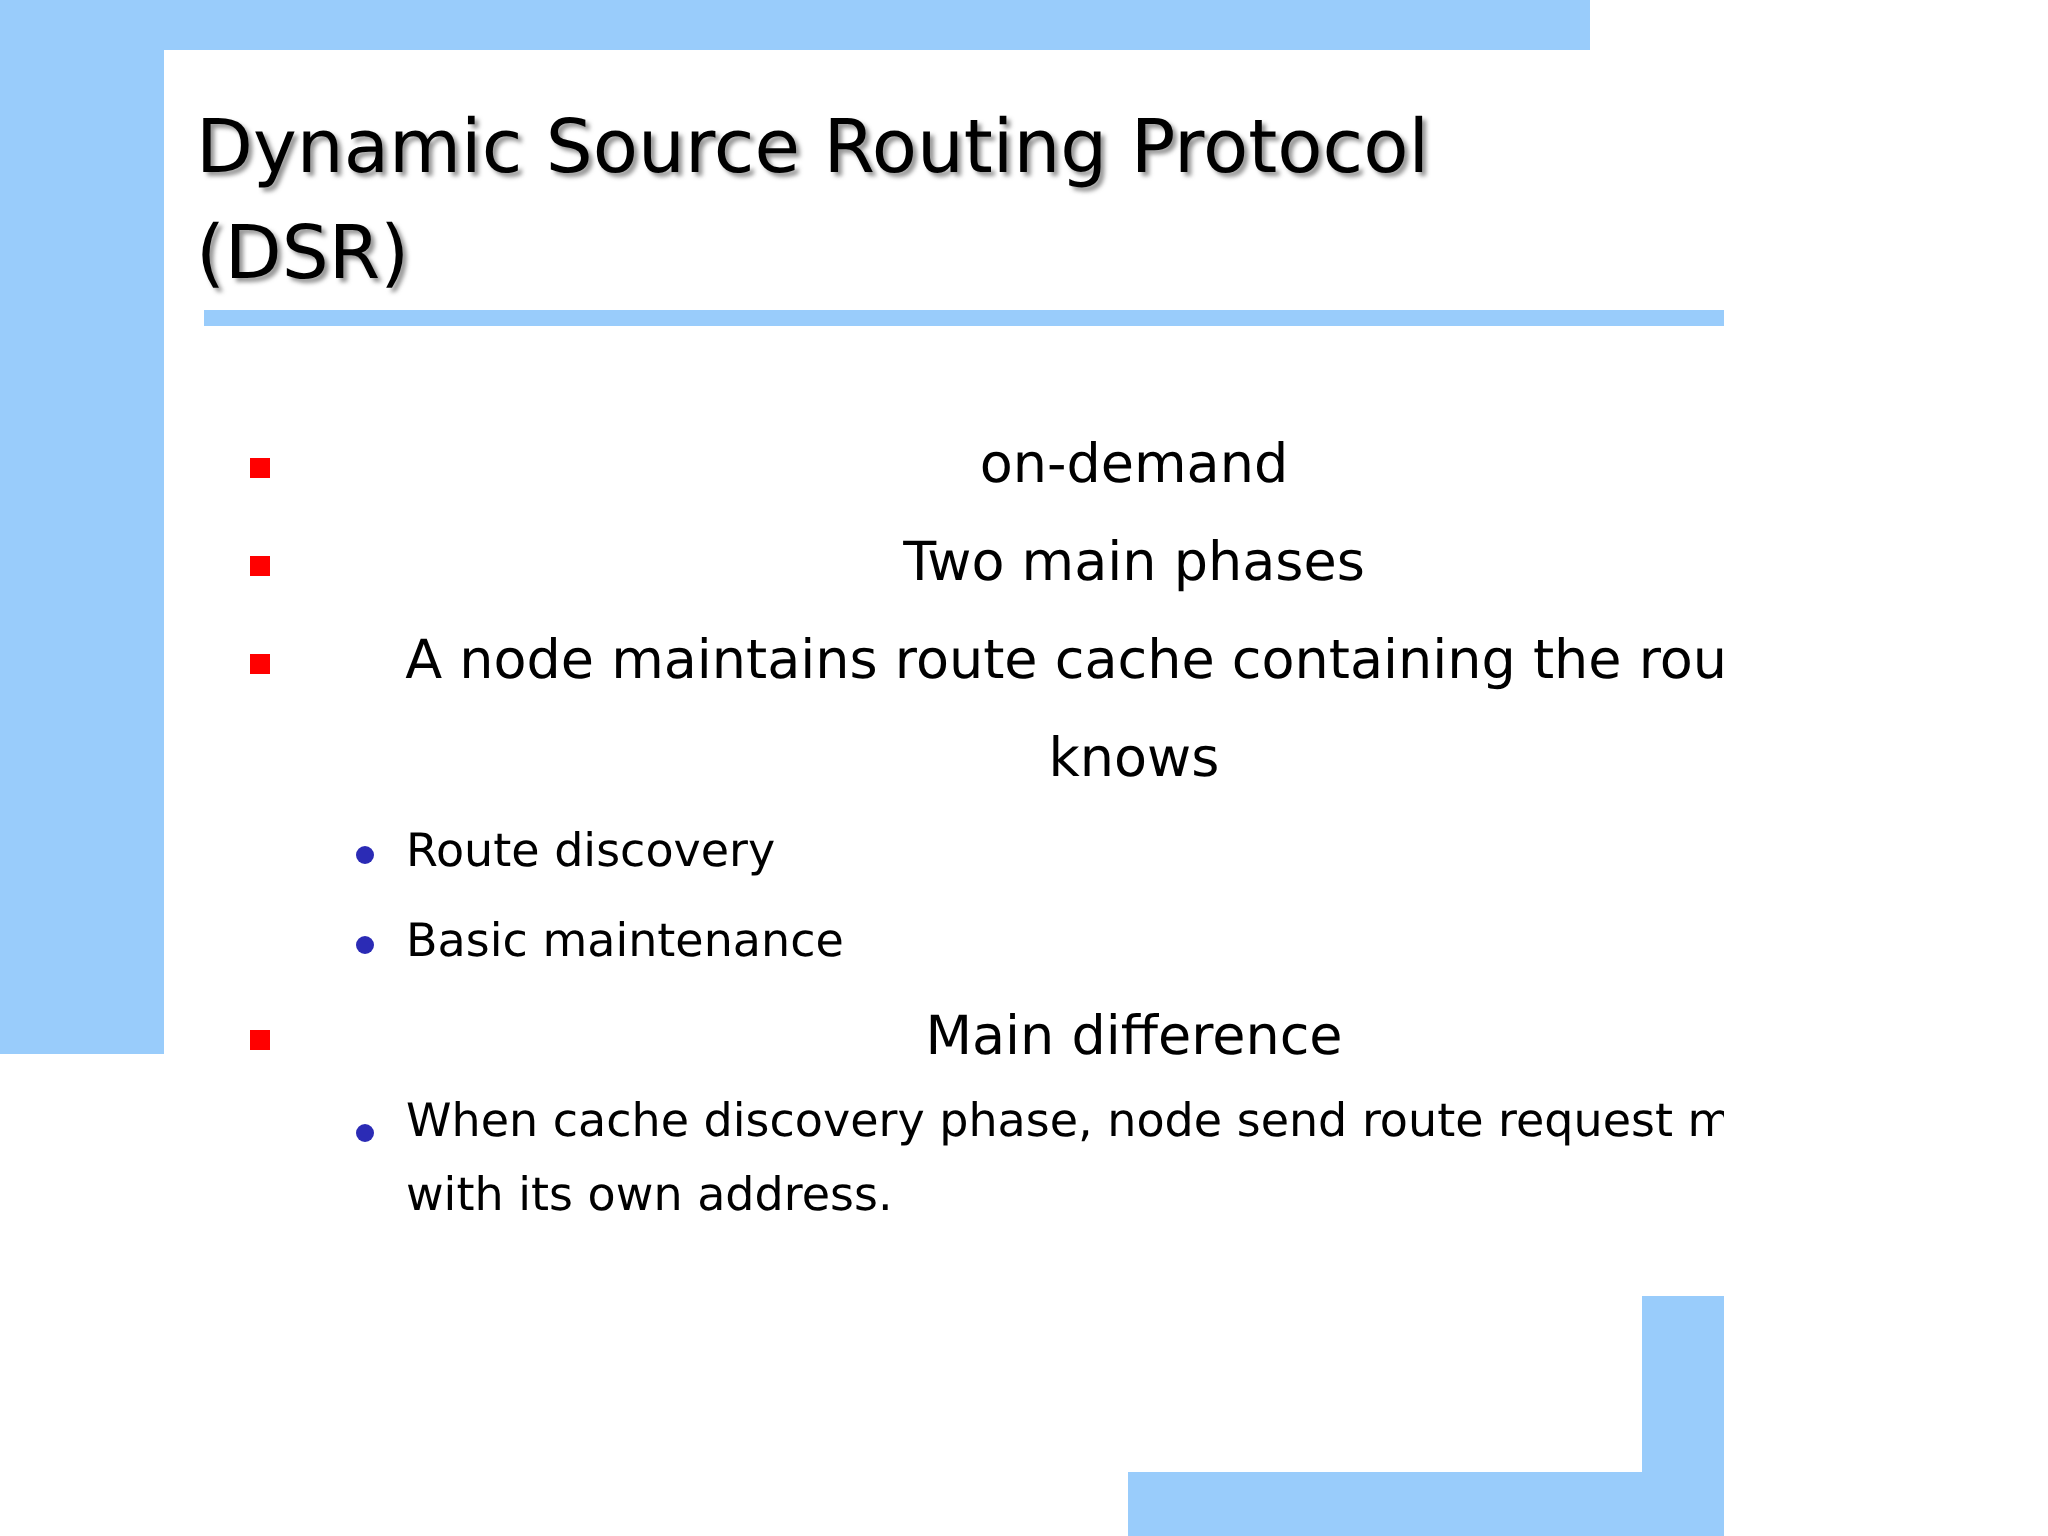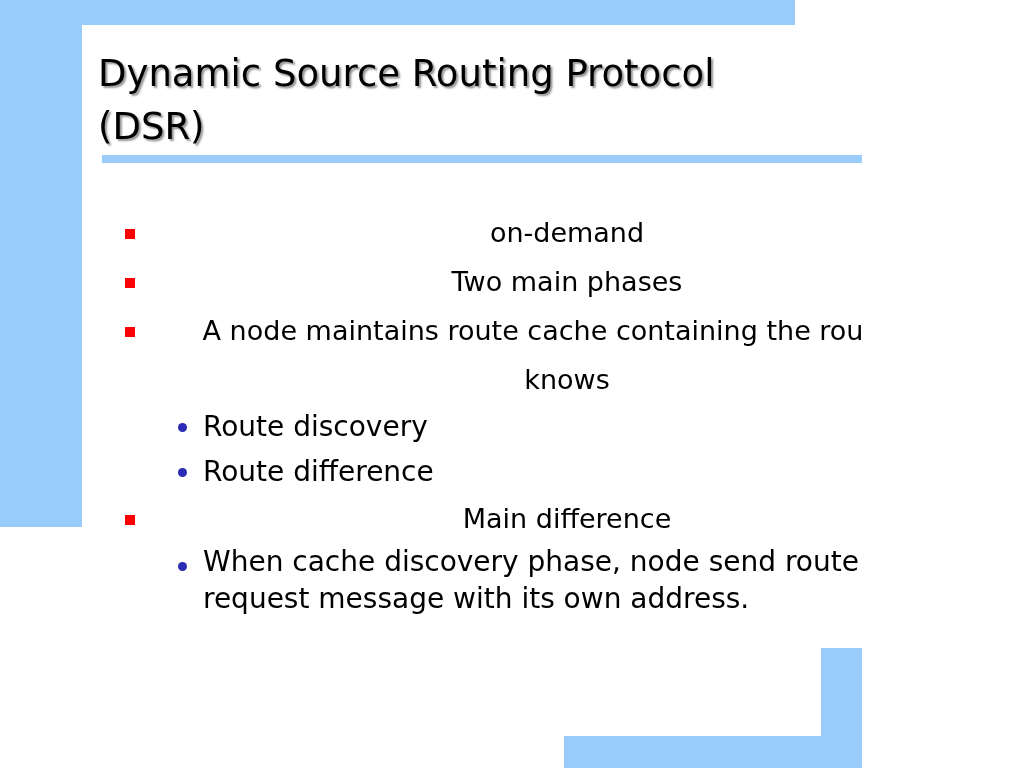--- a/index.html
+++ b/index.html
@@ -84,21 +84,21 @@
   }
   .lvl1 > .bullet {
     position: absolute;
     left: 21px; top: 21px;
     width: 10px; height: 10px;
     background: var(--bullet1);
   }
 
   .lvl2 {
     padding-left: 99px;
-    font-size: 28px;
+    font-size: 23px;
     line-height: 45px;
     color: #000000;
   }
   .lvl2 > .bullet {
     position: absolute;
     left: 74px; top: 19px;
     width: 9px; height: 9px;
     border-radius: 50%;
     background: var(--bullet2);
   }
@@ -140,21 +140,21 @@
       <span>A node maintains route cache containing the routes it knows</span>
     </div>
 
     <div class="item lvl2">
       <span class="bullet"></span>
       <span>Route discovery</span>
     </div>
 
     <div class="item lvl2">
       <span class="bullet"></span>
-      <span>Route difference</span>
+      <span>Basic maintenance</span>
     </div>
 
 
     <div class="item lvl1">
       <span class="bullet"></span>
       <span>Main difference</span>
     </div>
 
 
     <div class="item lvl2 tight">

